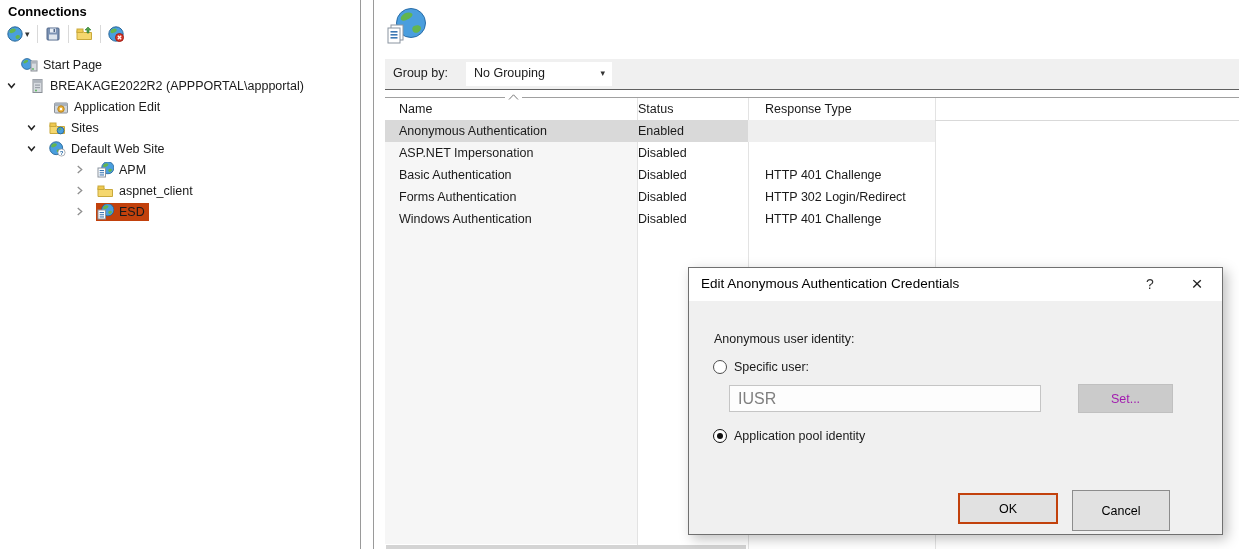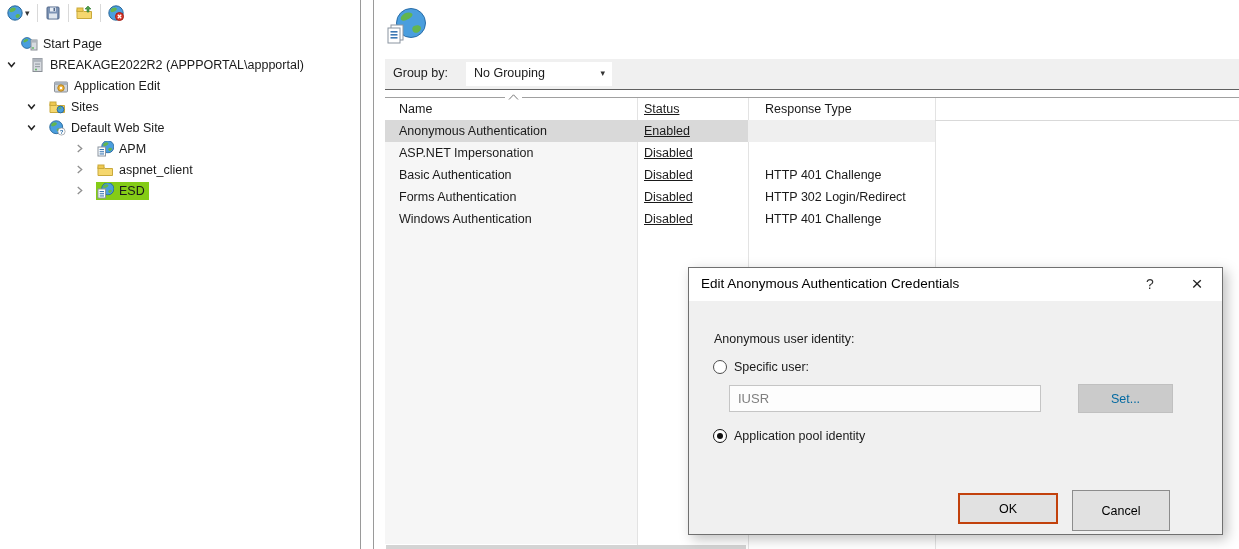--- a/index.html
+++ b/index.html
@@ -10,21 +10,21 @@
   .left-panel{position:absolute;left:0;top:0;width:360px;height:549px;background:#fff;border-right:1px solid #9a9a9a;}
   .panel-title{padding:4px 0 2px 8px;font-weight:bold;font-size:13px;color:#000;}
   .conn-toolbar{display:flex;align-items:center;height:26px;padding-left:5px;}
   .tb-btn{display:flex;align-items:center;padding:1px 2px;cursor:default;}
   .tb-caret{font-size:9px;color:#333;margin-left:2px;}
   .tb-sep{width:1px;height:18px;background:#d9d9d9;margin:0 5px;}
   .tree{margin-top:7px;}
   .tree-row{display:flex;align-items:center;height:21px;font-size:12.5px;white-space:nowrap;cursor:default;}
   .chev{width:24px;height:16px;display:flex;align-items:center;padding-left:2px;box-sizing:border-box;flex:none;}
   .node-box{display:flex;align-items:center;gap:5px;padding:1px 4px 1px 1px;}
-  .tree-row.sel .node-box{background:#84cc16;}
+  .tree-row.sel .node-box{background:#c2410c;}
   .ticon{display:flex;align-items:center;flex:none;}
   .vsplit{position:absolute;left:373px;top:0;width:1px;height:549px;background:#9a9a9a;cursor:col-resize;}
 
   
   .main{position:absolute;left:374px;top:0;right:0;bottom:0;background:#fff;}
   .feature-icon{position:absolute;left:13px;top:6px;}
   .feature-title{position:absolute;left:72px;top:13px;font-size:21px;color:#2e2e2e;}
   .groupbar{position:absolute;left:11px;right:0;top:59px;height:30px;background:#f0f0f0;border-bottom:1px solid #606060;}
   .group-label{position:absolute;left:8px;top:7px;font-size:12.5px;}
   .group-dd{position:absolute;left:81px;top:3px;width:146px;height:24px;background:#fff;font-size:12.5px;}
@@ -33,48 +33,49 @@
 
   .col-tint{position:absolute;left:11px;top:120px;width:252px;height:424px;background:#f6f6f6;}
   .vline{position:absolute;top:97px;bottom:0;width:1px;background:#e3e3e3;}
   .lv-header{position:absolute;left:11px;right:0;top:97px;height:22px;border-top:1px solid #a0a0a0;border-bottom:1px solid #d9d9d9;display:flex;font-size:12.5px;background:transparent;}
   .hcell{height:100%;display:flex;align-items:center;box-sizing:border-box;white-space:nowrap;}
   .sort-glyph{position:absolute;left:120px;top:-5px;background:#fff;padding:0 3px;line-height:6px;}
   .rows{position:absolute;left:11px;right:0;top:120px;}
   .lv-row{display:flex;height:22px;}
   .cell{height:22px;display:flex;align-items:center;box-sizing:border-box;font-size:12.5px;white-space:nowrap;overflow:hidden;}
   .cell.name{width:252px;padding-left:14px;}
-  .cell.status{width:111px;padding-left:7px;text-decoration:underline;}
+  .cell.status{width:111px;padding-left:1px;}
   .cell.resp{width:187px;padding-left:17px;}
   .lv-row.sel .name,.lv-row.sel .status{background:#d9d9d9;}
   .lv-row.sel .resp{background:#efefef;}
   .bottom-strip{position:absolute;left:12px;top:545px;width:360px;height:4px;background:#d4d4d4;}
 
   
   .dialog{position:absolute;left:688px;top:267px;width:535px;height:268px;box-sizing:border-box;background:#f0f0f0;border:1px solid #707070;box-shadow:4px 4px 12px rgba(0,0,0,.25);z-index:10;}
   .dlg-title{position:relative;height:33px;background:#fff;}
   .dlg-title-text{position:absolute;left:12px;top:8px;font-size:13.5px;color:#000;}
   .dlg-help{position:absolute;left:444px;top:0;width:34px;height:32px;display:flex;align-items:center;justify-content:center;font-size:14px;color:#333;cursor:default;}
   .dlg-close{position:absolute;left:488px;top:0;width:40px;height:32px;display:flex;align-items:center;justify-content:center;font-size:19px;font-weight:300;color:#222;cursor:default;}
   .dlg-label{position:absolute;font-size:12.5px;color:#1a1a1a;}
   .radio{position:absolute;width:14px;height:14px;border-radius:50%;background:#fff;border:1px solid #4d4d4d;box-sizing:border-box;}
   .radio.checked{border:1px solid #111;}
   .radio.checked::after{content:"";position:absolute;left:3px;top:3px;width:6px;height:6px;border-radius:50%;background:#111;}
-  .dlg-input{position:absolute;left:40px;top:117px;width:312px;height:27px;box-sizing:border-box;border:1px solid #c5c5c5;background:#fdfdfd;color:#7f7f7f;font-size:13px;padding:0 8px;font-family:inherit;}
+  .dlg-input{position:absolute;left:40px;top:117px;width:312px;height:27px;box-sizing:border-box;border:1px solid #c5c5c5;background:#fdfdfd;color:#7f7f7f;font-size:16px;padding:0 8px;font-family:inherit;}
   .btn{position:absolute;display:flex;align-items:center;justify-content:center;font-size:12.5px;box-sizing:border-box;cursor:default;}
-  .btn-set{left:389px;top:116px;width:95px;height:29px;background:#cbcbcb;border:1px solid #c0c0c0;color:#0369a1;}
+  .btn-set{left:389px;top:116px;width:95px;height:29px;background:#cbcbcb;border:1px solid #c0c0c0;color:#a21caf;}
   .btn-ok{left:269px;top:225px;width:100px;height:31px;background:#e1e1e1;border:2px solid #c2410c;color:#000;}
   .btn-cancel{left:383px;top:222px;width:98px;height:41px;background:#e1e1e1;border:1px solid #8c8c8c;color:#000;}
 </style>
 </head>
 <body>
 
 <div id="screen">
 
   <div class="left-panel">
+    <div class="panel-title">Connections</div>
     <div class="conn-toolbar">
         <span class="tb-btn">
           <svg width="16" height="16" viewBox="0 0 16 16">
             <circle cx="8" cy="8" r="7.2" fill="#4a9ede"></circle>
             <path d="M2.5 5 C4 2.5 7 2 8.5 3.2 C9.5 4.5 7.5 6 5.8 6.8 C3.8 7.7 2 7 2.5 5Z" fill="#63b54f"></path>
             <path d="M9.5 9.5 C11.5 8.5 13.5 9.5 12.8 11.2 C12 13 9.5 13.5 8.8 12 C8.3 11 8.5 10 9.5 9.5Z" fill="#63b54f"></path>
             <circle cx="8" cy="8" r="7.2" fill="none" stroke="#1e5e91" stroke-width="0.9"></circle>
           </svg>
           <span class="tb-caret">▾</span>
         </span>

